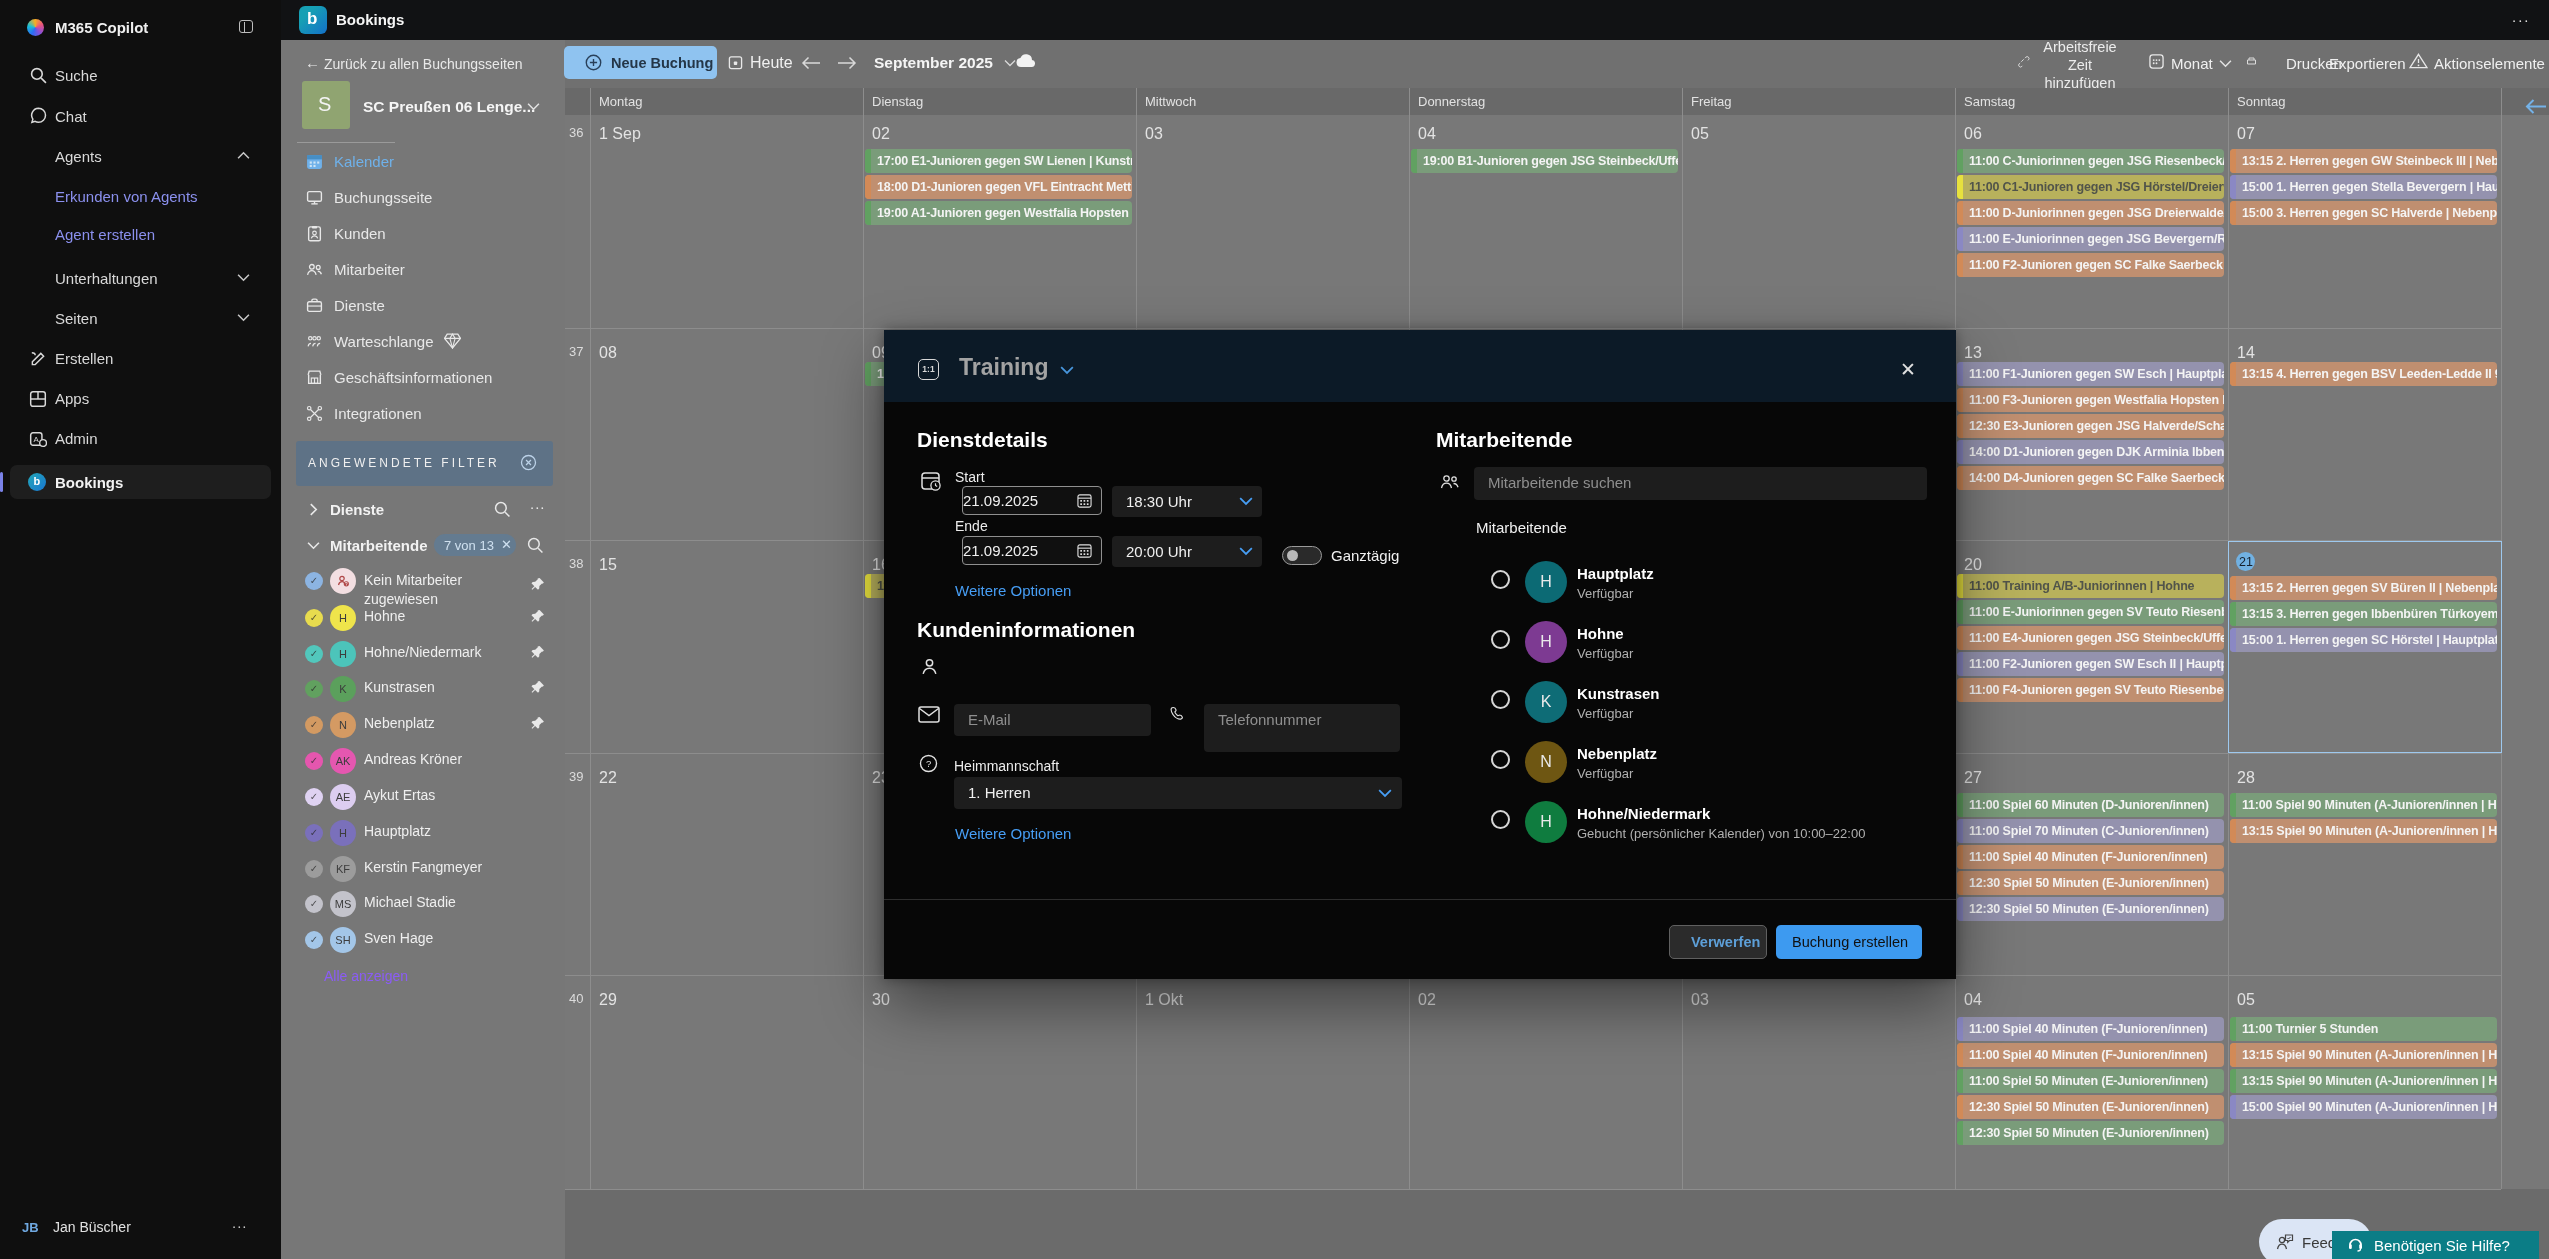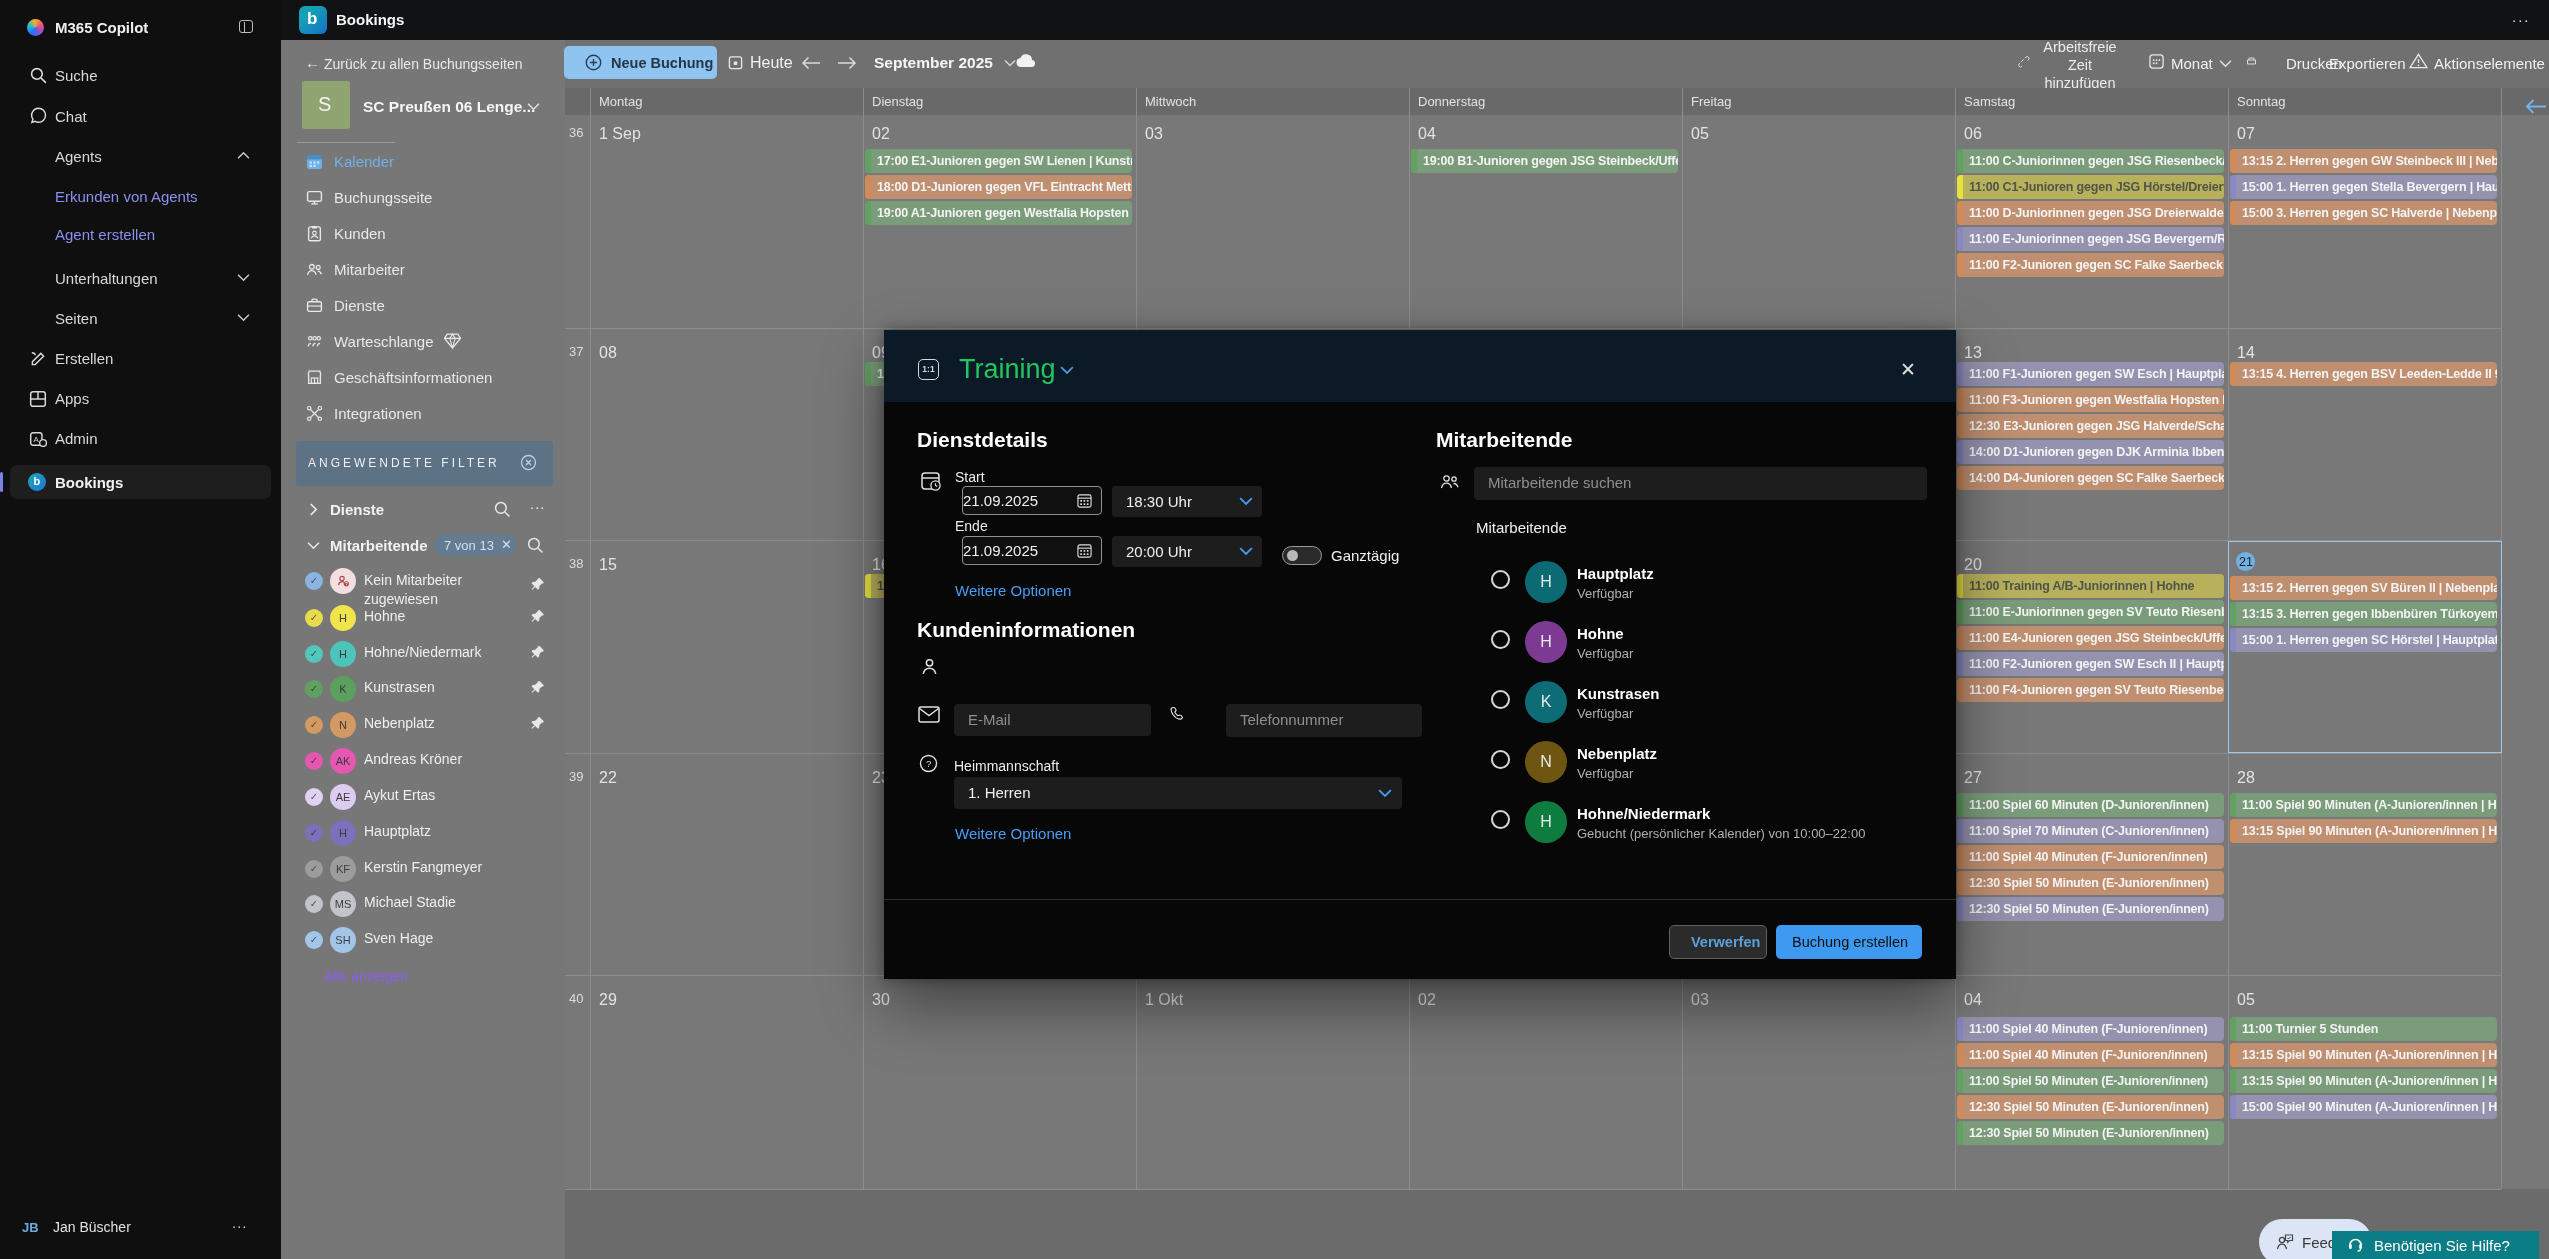--- a/index.html
+++ b/index.html
@@ -463,21 +463,21 @@
 <svg class="abs" style="left:2347px;top:1236px" width="17" height="17" viewBox="0 0 17 17">
     <path d="M3 9a5.5 5.5 0 0 1 11 0" fill="none" stroke="#fff" stroke-width="1.7"></path>
     <rect x="2" y="8.3" width="2.8" height="4.6" rx="1.2" fill="#fff"></rect>
     <rect x="12.2" y="8.3" width="2.8" height="4.6" rx="1.2" fill="#fff"></rect>
     <path d="M13.5 12.9c0 1.5-1.2 2.1-3 2.1" fill="none" stroke="#fff" stroke-width="1.3"></path>
   </svg>
 <div class="abs" style="left:2374px;top:1237px;font-size:15px;color:#fff;">Benötigen Sie Hilfe?</div>
 <div class="abs" id="modal">
 <div id="mhdr"></div>
 <div class="abs" style="left:34px;top:29px;width:21px;height:21px;border:1.6px solid #d8d8d8;border-radius:5px;color:#d8d8d8;font-size:8.5px;font-weight:bold;text-align:center;line-height:19px;">1:1</div>
-<div class="abs" style="left:75px;top:24px;font-size:27px;font-weight:normal;color:#22c55e;">Training</div>
+<div class="abs" style="left:75px;top:24px;font-size:23px;font-weight:bold;color:#a3a3a3;">Training</div>
 <svg class="abs" style="left:176px;top:35px" width="14" height="10" viewBox="0 0 12 8">
       <path d="M1 1.5 6 6.5 11 1.5" fill="none" stroke="#4896dc" stroke-width="1.5"></path>
     </svg>
 <div class="abs" style="left:1016px;top:28px;font-size:19px;color:#e0e0e0;">✕</div>
 <div class="mlabel" style="left:33px;top:98px;font-size:21px;">Dienstdetails</div>
 <svg class="abs" style="left:36px;top:140px" width="22" height="22" viewBox="0 0 22 22">
       <rect x="2" y="3" width="17" height="16" rx="3" fill="none" stroke="#e0e0e0" stroke-width="1.5"></rect>
       <line x1="2" y1="8" x2="19" y2="8" stroke="#e0e0e0" stroke-width="1.5"></line>
       <circle cx="15.5" cy="15.5" r="4.6" fill="#070707" stroke="#e0e0e0" stroke-width="1.3"></circle>
       <path d="M15.5 13.2v2.3l1.7 1" fill="none" stroke="#e0e0e0" stroke-width="1.2"></path>
@@ -528,21 +528,21 @@
       <path d="M3 16c.8-3.6 2.9-5.4 6-5.4s5.2 1.8 6 5.4" fill="none" stroke="#e0e0e0" stroke-width="1.4"></path>
     </svg>
 <svg class="abs" style="left:34px;top:376px" width="22" height="17" viewBox="0 0 22 17">
       <rect x="1" y="1" width="20" height="15" rx="2" fill="none" stroke="#e0e0e0" stroke-width="1.5"></rect>
       <path d="M1.5 2.5 11 9.5 20.5 2.5" fill="none" stroke="#e0e0e0" stroke-width="1.5"></path>
     </svg>
 <div class="minput" style="left:70px;top:374px;width:197px;height:32px;">E-Mail</div>
 <svg class="abs" style="left:286px;top:376px" width="16" height="16" viewBox="0 0 16 16">
       <path d="M3.5 1.5c1 0 2.2 1.2 2.5 2.4.2.8-.3 1.4-1 1.9-.4.3 1.3 3 2.9 3.8.7.3 1-.6 1.8-.6 1 .1 2.3 1.2 2.6 2.2.2.9-.6 1.7-1.6 1.9-2.3.4-5.8-1.6-7.8-4.7C1 5.2.8 2.6 2 1.8c.5-.3 1-.3 1.5-.3z" fill="none" stroke="#e0e0e0" stroke-width="1.2"></path>
     </svg>
-<div class="minput" style="left:342px;top:374px;width:196px;height:33px;">Telefonnummer</div>
+<div class="minput" style="left:320px;top:374px;width:196px;height:48px;">Telefonnummer</div>
 <svg class="abs" style="left:35px;top:424px" width="19" height="19" viewBox="0 0 18 18">
       <circle cx="9" cy="9" r="7.6" fill="none" stroke="#e0e0e0" stroke-width="1.3"></circle>
       <text x="6.6" y="12.2" font-size="9" fill="#e0e0e0" font-family="Liberation Sans">?</text>
     </svg>
 <div class="abs" style="left:70px;top:428px;font-size:14px;color:#ececec;">Heimmannschaft</div>
 <div class="minput" style="left:70px;top:447px;width:448px;height:32px;color:#f0f0f0;">1. Herren</div>
 <svg class="abs" style="left:494px;top:458px" width="14" height="10" viewBox="0 0 12 8">
       <path d="M1 1.5 6 6.5 11 1.5" fill="none" stroke="#479ef5" stroke-width="1.5"></path>
     </svg>
 <div class="abs blue" style="left:71px;top:495px;font-size:15px;">Weitere Optionen</div>

